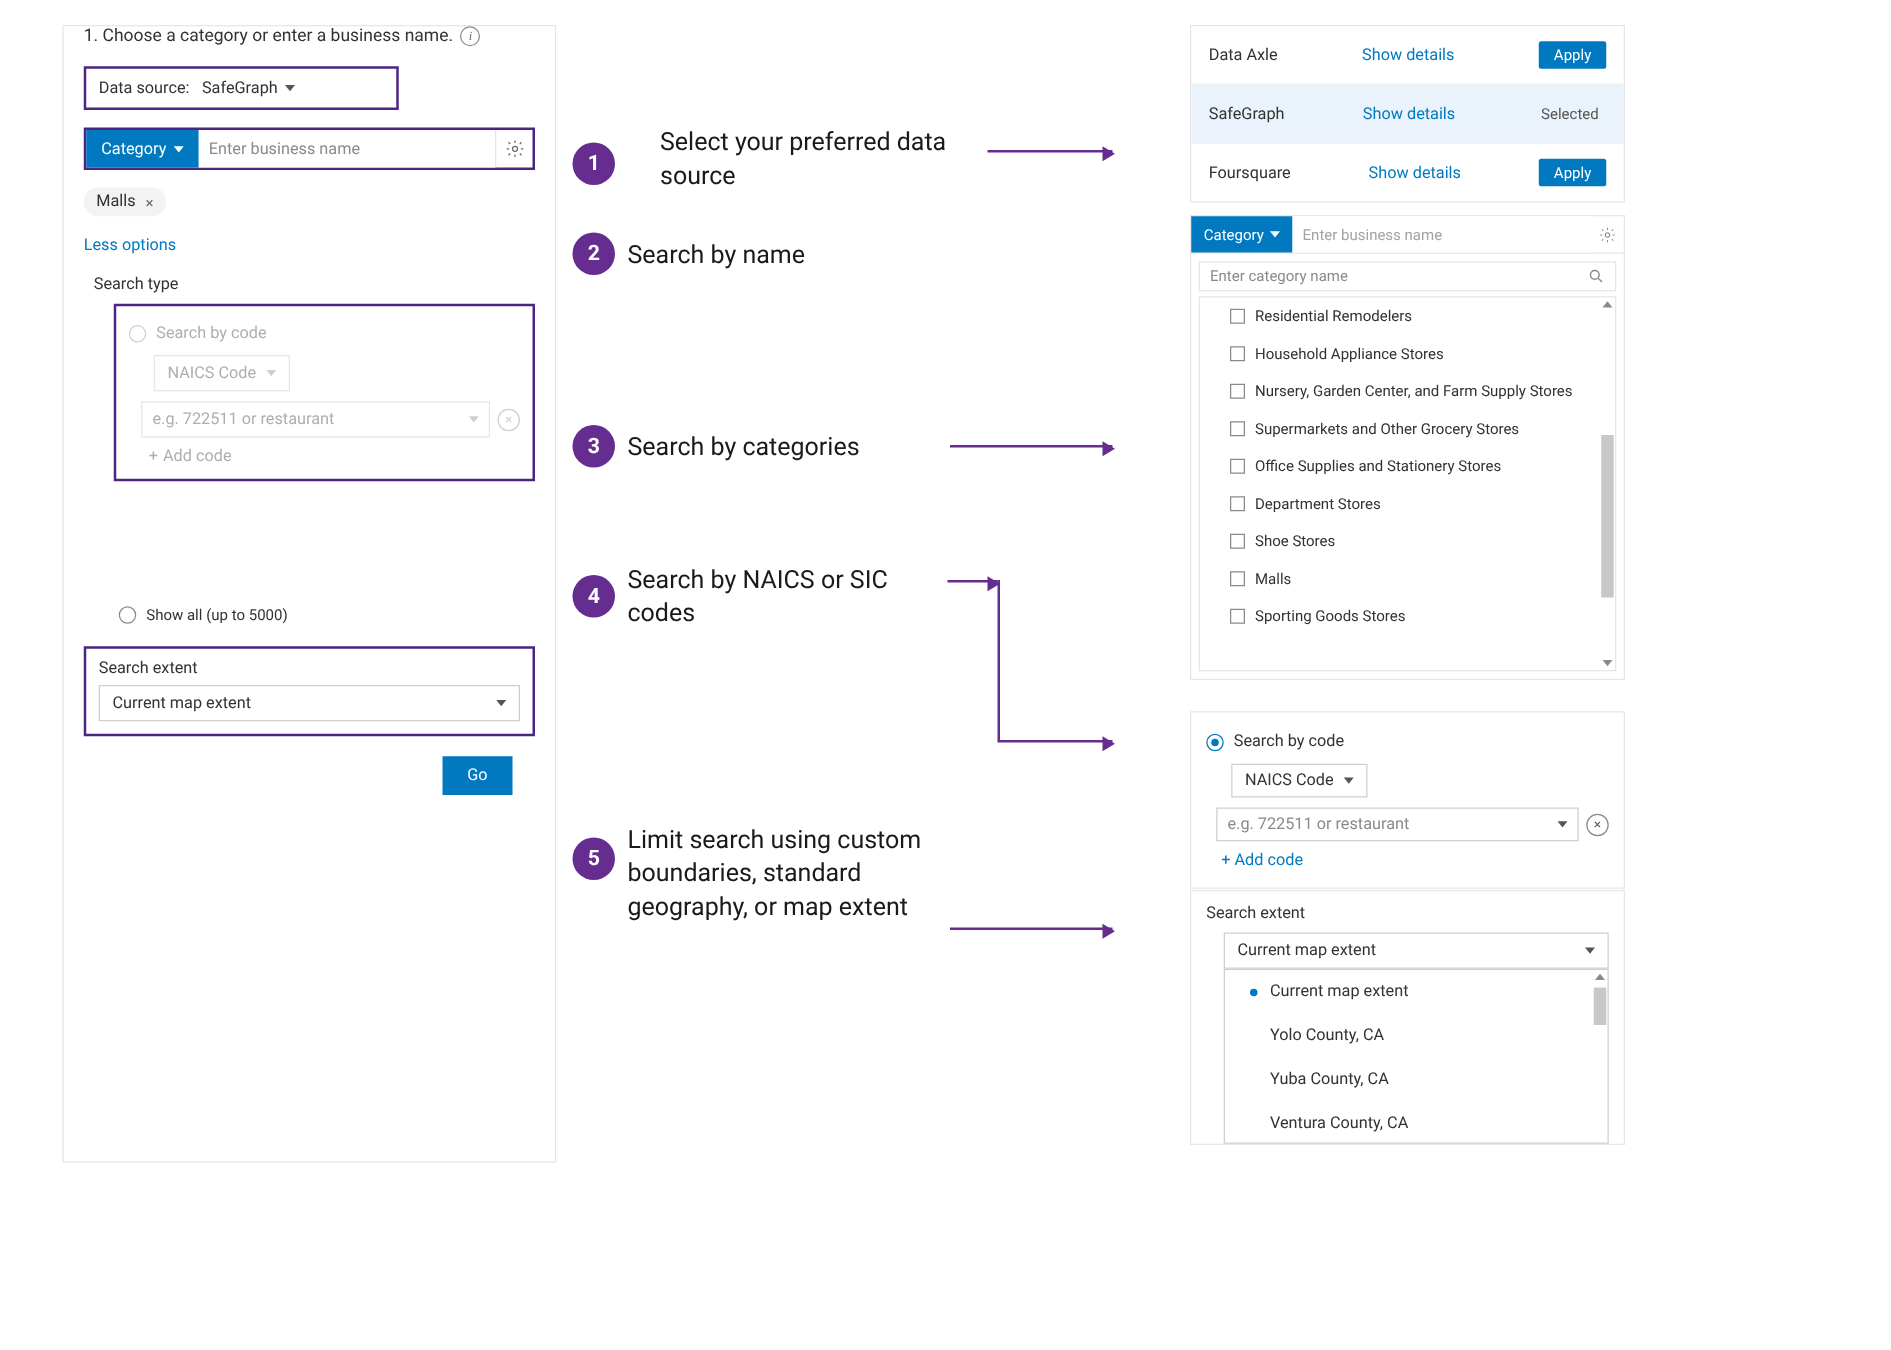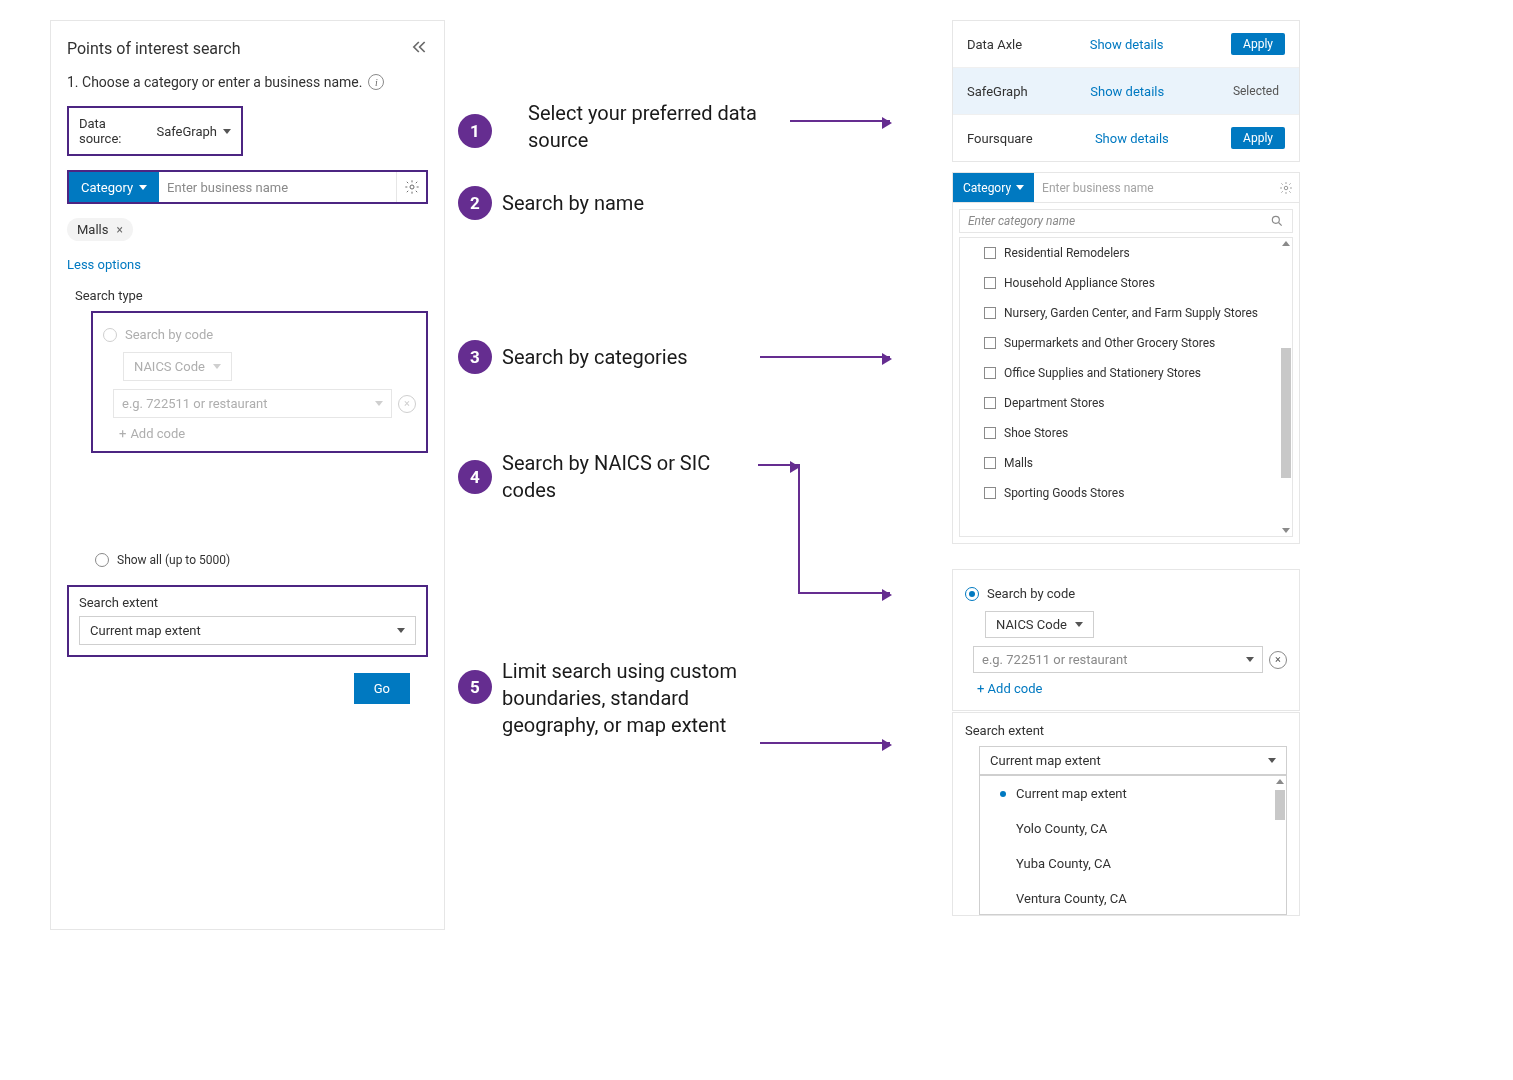--- a/index.html
+++ b/index.html
@@ -7,21 +7,21 @@
   .stage { position: relative; width: 1300px; height: 940px; }
 
   
   .main-panel { position: absolute; left: 10px; top: 0; width: 395px; border: 1px solid #e6e6e6; background: #fff; padding: 0; height: 910px; }
   .panel-header { display: flex; align-items: center; justify-content: space-between; padding: 16px 16px 14px 16px; }
   .panel-title { font-size: 16px; font-weight: 400; color: #323232; }
   .collapse-icon svg { width: 20px; height: 20px; }
   .step-row { padding: 0 16px 10px 16px; display: flex; align-items: center; gap: 6px; font-size: 14px; }
   .info-icon { display: inline-flex; width: 16px; height: 16px; border: 1px solid #8a8a8a; border-radius: 50%; align-items: center; justify-content: center; font-size: 10px; color: #6a6a6a; font-style: italic; font-family: Georgia, serif; }
 
-  .data-source-row { margin: 6px 16px 14px 16px; display: flex; align-items: center; gap: 10px; padding: 8px 10px; border: 2px solid #4c2582; width: 176px; }
+  .data-source-row { margin: 6px 16px 14px 16px; display: flex; align-items: center; gap: 10px; padding: 8px 10px; border: 2px solid #4c2582; width: 252px; }
   .ds-label { font-size: 13px; color: #323232; }
   .ds-value { display: inline-flex; align-items: center; gap: 6px; font-size: 13px; }
   .chev { width: 0; height: 0; border-left: 4px solid transparent; border-right: 4px solid transparent; border-top: 5px solid #555; display: inline-block; }
 
   .category-row { display: flex; align-items: stretch; margin: 4px 16px 0 16px; border: 2px solid #4c2582; height: 34px; }
   .category-btn { background: #0079c1; color: #fff; display: inline-flex; align-items: center; gap: 6px; padding: 0 12px; font-size: 13px; }
   .category-btn .chev { border-top-color: #fff; }
   .biz-input { flex: 1; border: none; outline: none; font-size: 13px; padding: 0 8px; color: #323232; }
   .biz-input::placeholder { color: #8a8a8a; }
   .gear-box { width: 30px; display: flex; align-items: center; justify-content: center; border-left: 1px solid #e6e6e6; }
@@ -82,21 +82,21 @@
   .selected-text { color: #555; font-size: 12px; padding: 4px 6px; }
 
   .catlist { right: 40px; top: 152px; width: 348px; }
   .cat-search { display: flex; align-items: center; border-bottom: 1px solid #e6e6e6; height: 30px; }
   .cat-btn2 { background: #0079c1; color: #fff; display: inline-flex; align-items: center; gap: 5px; padding: 0 10px; font-size: 12px; height: 100%; }
   .cat-btn2 .chev { border-top-color: #fff; }
   .cat-input2 { flex: 1; border: none; outline: none; font-size: 12px; padding: 0 8px; height: 100%; }
   .cat-input2::placeholder { color: #a3a3a3; }
   .cat-gear { width: 26px; display: flex; align-items: center; justify-content: center; }
   .cat-gear svg { width: 14px; height: 14px; stroke: #8a8a8a; }
-  .cat-filter { display: flex; align-items: center; justify-content: space-between; border: 1px solid #e6e6e6; margin: 6px 6px 4px 6px; padding: 4px 8px; font-size: 12px; color: #8a8a8a; font-style: italic; }
+  .cat-filter { display: flex; align-items: center; justify-content: space-between; border: 1px solid #e6e6e6; margin: 6px 6px 4px 6px; padding: 4px 8px; font-size: 12px; color: #8a8a8a; }
   .cat-filter svg { width: 14px; height: 14px; stroke: #8a8a8a; }
   .cat-scroll { position: relative; border: 1px solid #e6e6e6; margin: 0 6px 6px 6px; height: 300px; overflow: hidden; }
   .cat-item { display: flex; align-items: center; gap: 8px; padding: 8px 24px; font-size: 12px; color: #323232; }
   .cbox { width: 12px; height: 12px; border: 1px solid #8a8a8a; }
   .scroll-thumb { position: absolute; right: 1px; top: 110px; width: 10px; height: 130px; background: #c8c8c8; }
   .scroll-arrow { position: absolute; right: 2px; width: 0; height: 0; border-left: 4px solid transparent; border-right: 4px solid transparent; }
   .scroll-arrow.up { top: 3px; border-bottom: 5px solid #8a8a8a; }
   .scroll-arrow.down { bottom: 3px; border-top: 5px solid #8a8a8a; }
 
   .codepanel { right: 40px; top: 549px; width: 348px; padding: 10px 12px 14px 12px; }
@@ -115,29 +115,20 @@
   .dot { width: 6px; height: 6px; background: #0079c1; border-radius: 50%; }
   .ext-thumb { position: absolute; right: 1px; top: 14px; width: 10px; height: 30px; background: #c8c8c8; }
   .ext-arrow-up { position: absolute; right: 2px; top: 3px; width: 0; height: 0; border-left: 4px solid transparent; border-right: 4px solid transparent; border-bottom: 5px solid #8a8a8a; }
 </style>
 </head>
 <body>
 
 <div class="stage">
 
   <div class="main-panel">
-    <div class="panel-header">
-      <div class="panel-title">Points of interest search</div>
-      <div class="collapse-icon">
-        <svg viewBox="0 0 24 24" fill="none" stroke="#6a6a6a" stroke-width="2">
-            <path d="M13 6l-6 6 6 6"></path>
-            <path d="M20 6l-6 6 6 6"></path>
-          </svg>
-      </div>
-    </div>
     <div class="step-row">
       <span>1.  Choose a category or enter a business name.</span>
       <span class="info-icon">i</span>
     </div>
 
     <div class="data-source-row">
       <span class="ds-label">Data source:</span>
       <span class="ds-value">
         <span>SafeGraph</span>
         <span class="chev"></span>

